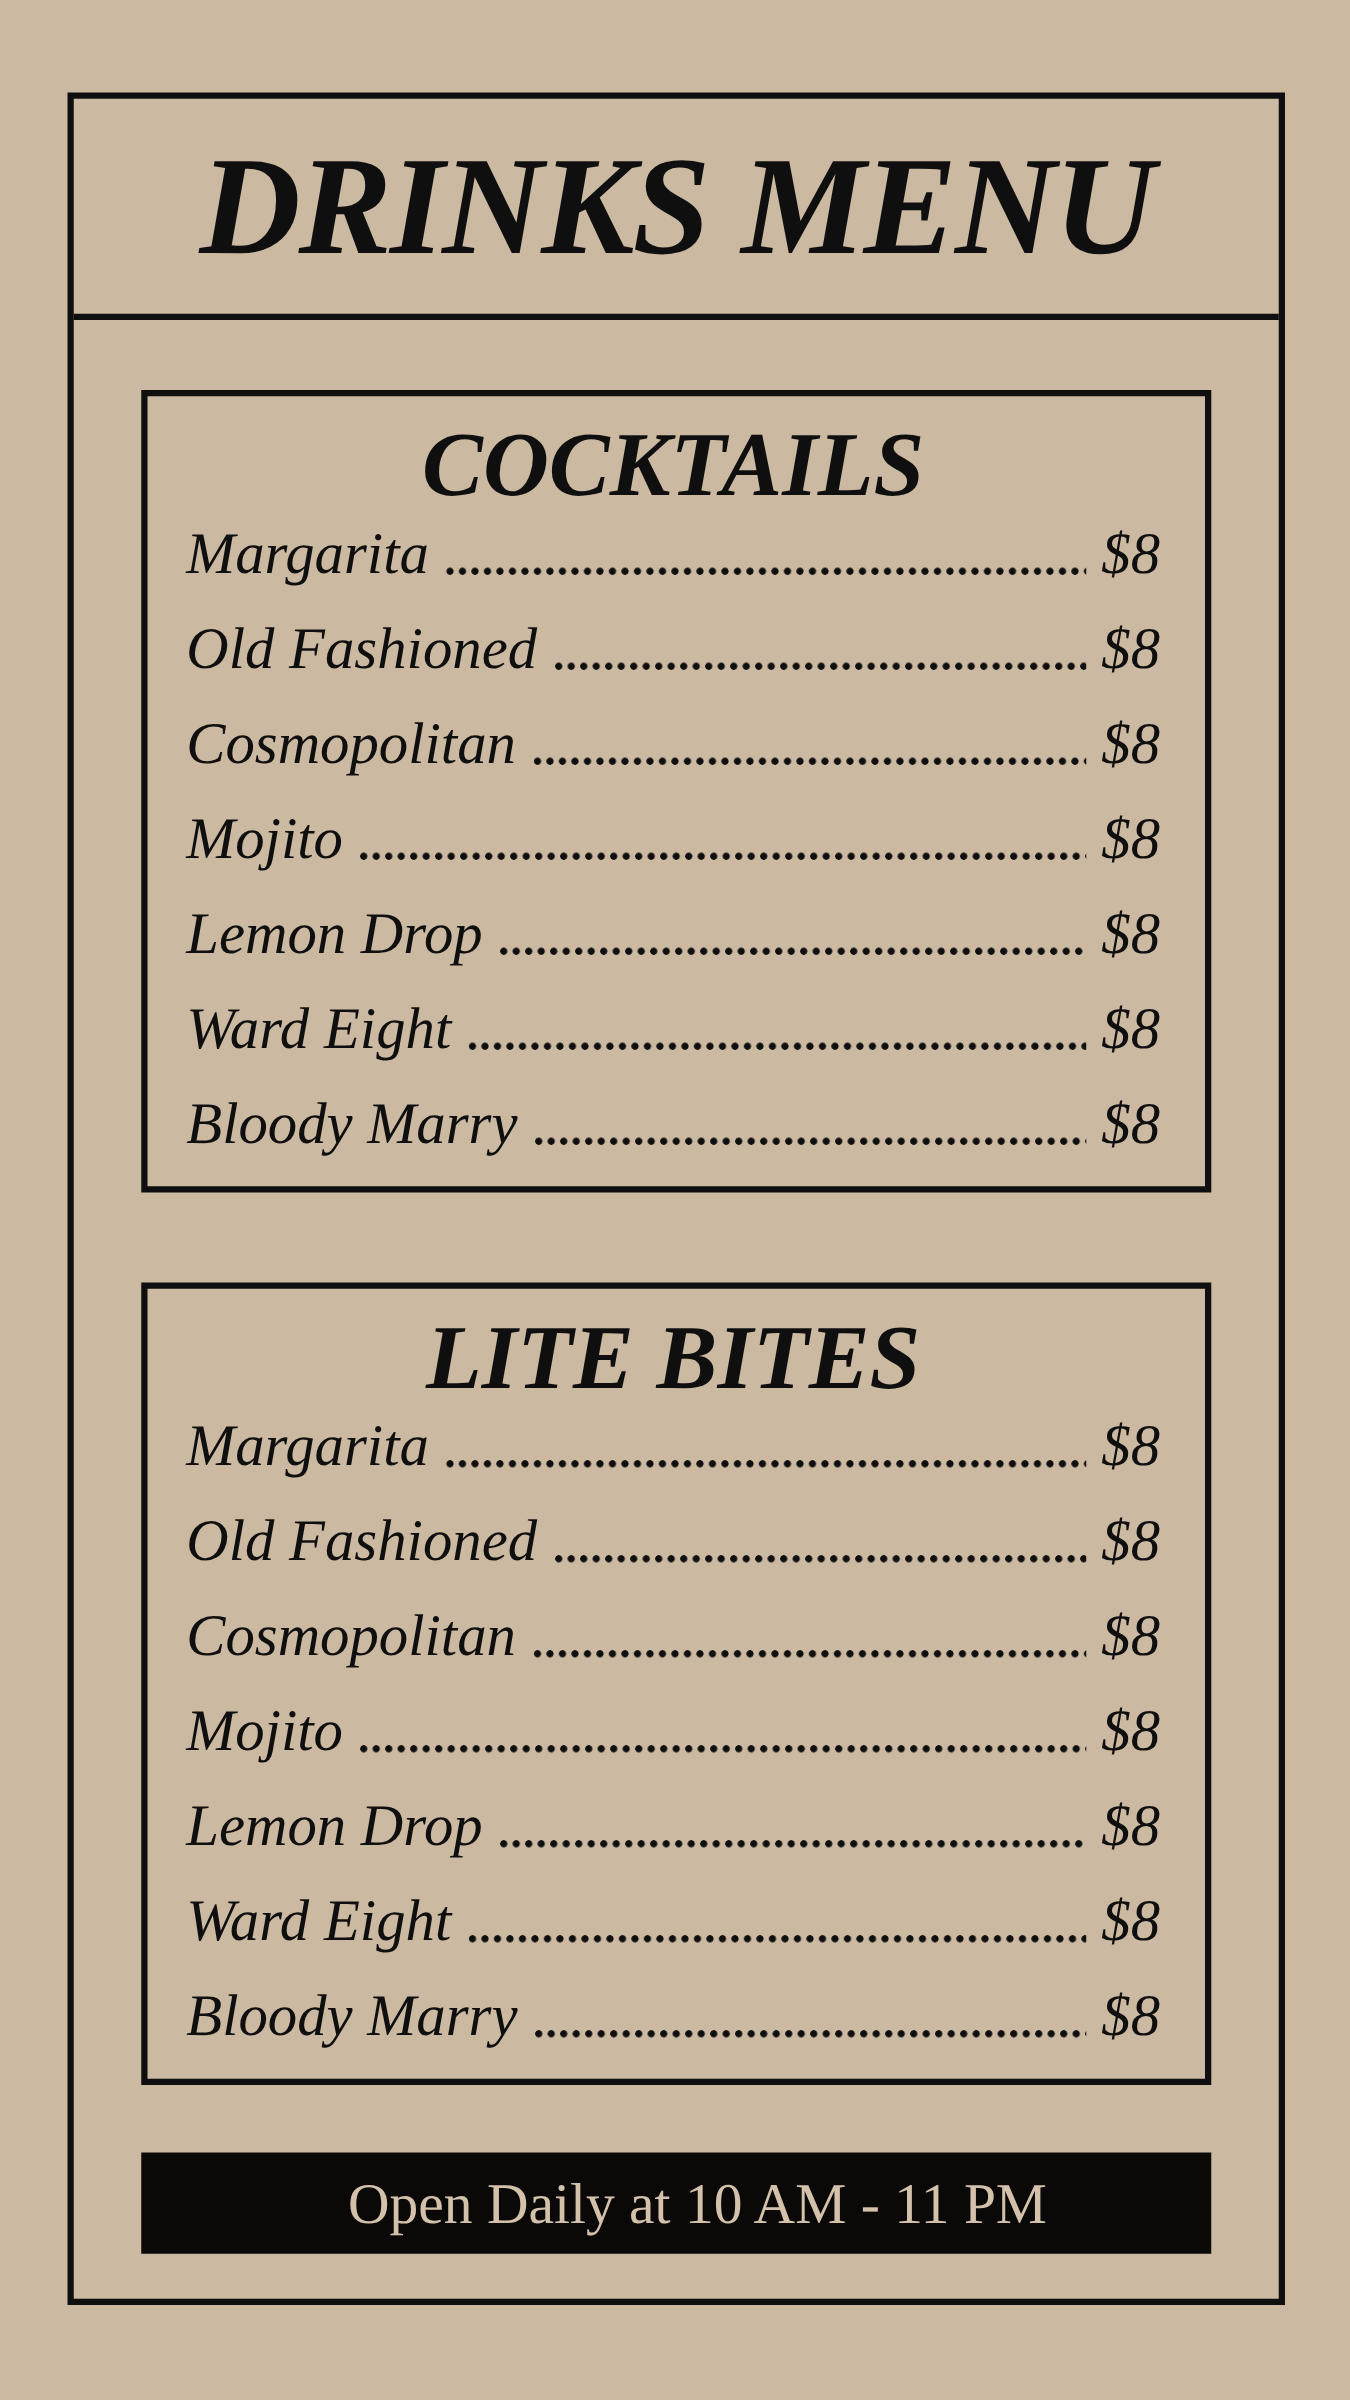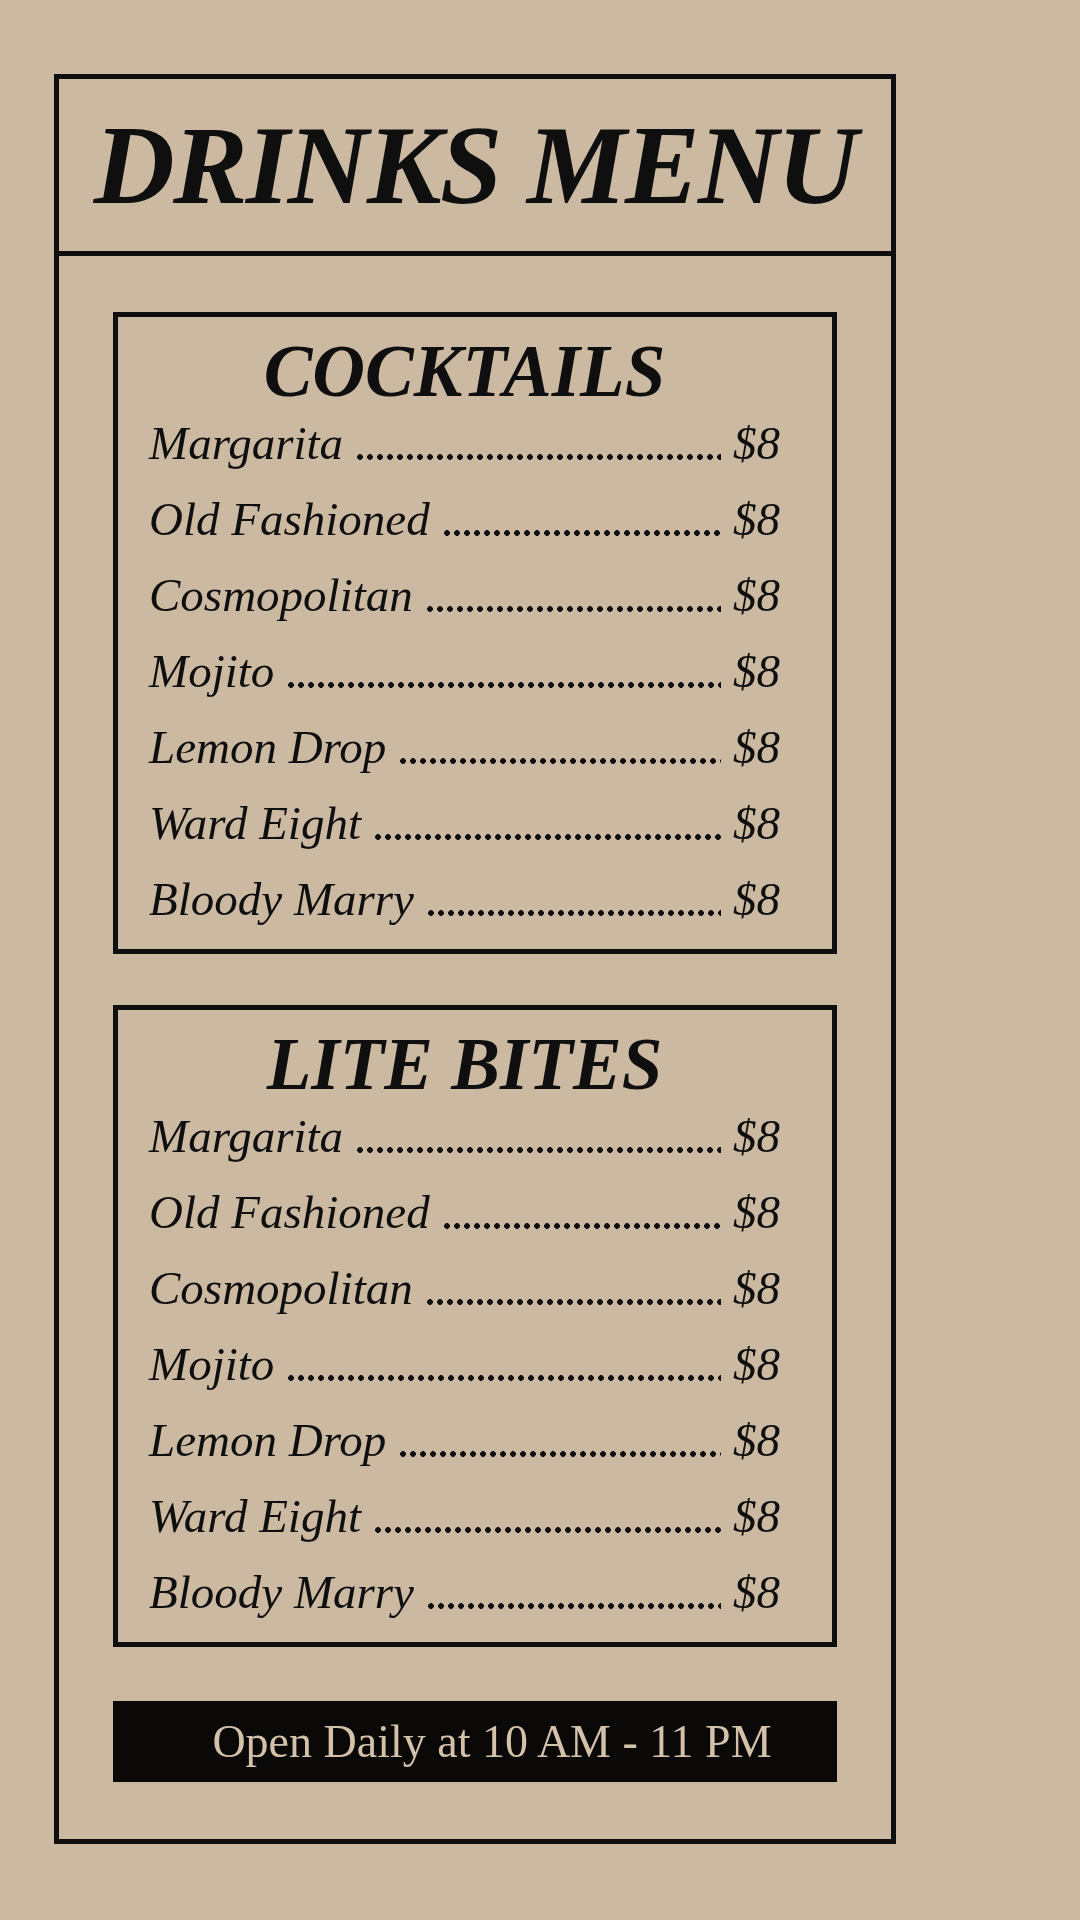--- a/index.html
+++ b/index.html
@@ -14,43 +14,43 @@
     width:1080px;height:1920px;
     background:var(--bg);
     font-family:"Liberation Serif",serif;
     color:var(--ink);
     overflow:hidden;
     position:relative;
   }
   .frame{
     position:absolute;
     left:54px;top:74px;
-    width:842px;height:1770px;
+    width:974px;height:1770px;
     border:5px solid var(--ink);
   }
   .header{
     height:177px;
     border-bottom:5px solid var(--ink);
     display:flex;align-items:center;justify-content:center;
   }
   .title{
     font-size:112px;
     font-style:italic;
     font-weight:700;
     letter-spacing:-0.015em;
     line-height:1;
     white-space:nowrap;
   }
   .section-box{
     margin:0 54px;
     border:5px solid var(--ink);
-    padding:18px 52px 26px 31px;
+    padding:18px 36px 26px 31px;
   }
   .section-box.first{margin-top:56px;}
-  .section-box.second{margin-top:51px;}
+  .section-box.second{margin-top:72px;}
   .section-title{
     font-size:73px;
     font-style:italic;
     font-weight:700;
     line-height:1;
     text-align:center;
     margin:0 0 12px 0;
     white-space:nowrap;
   }
   .row{

